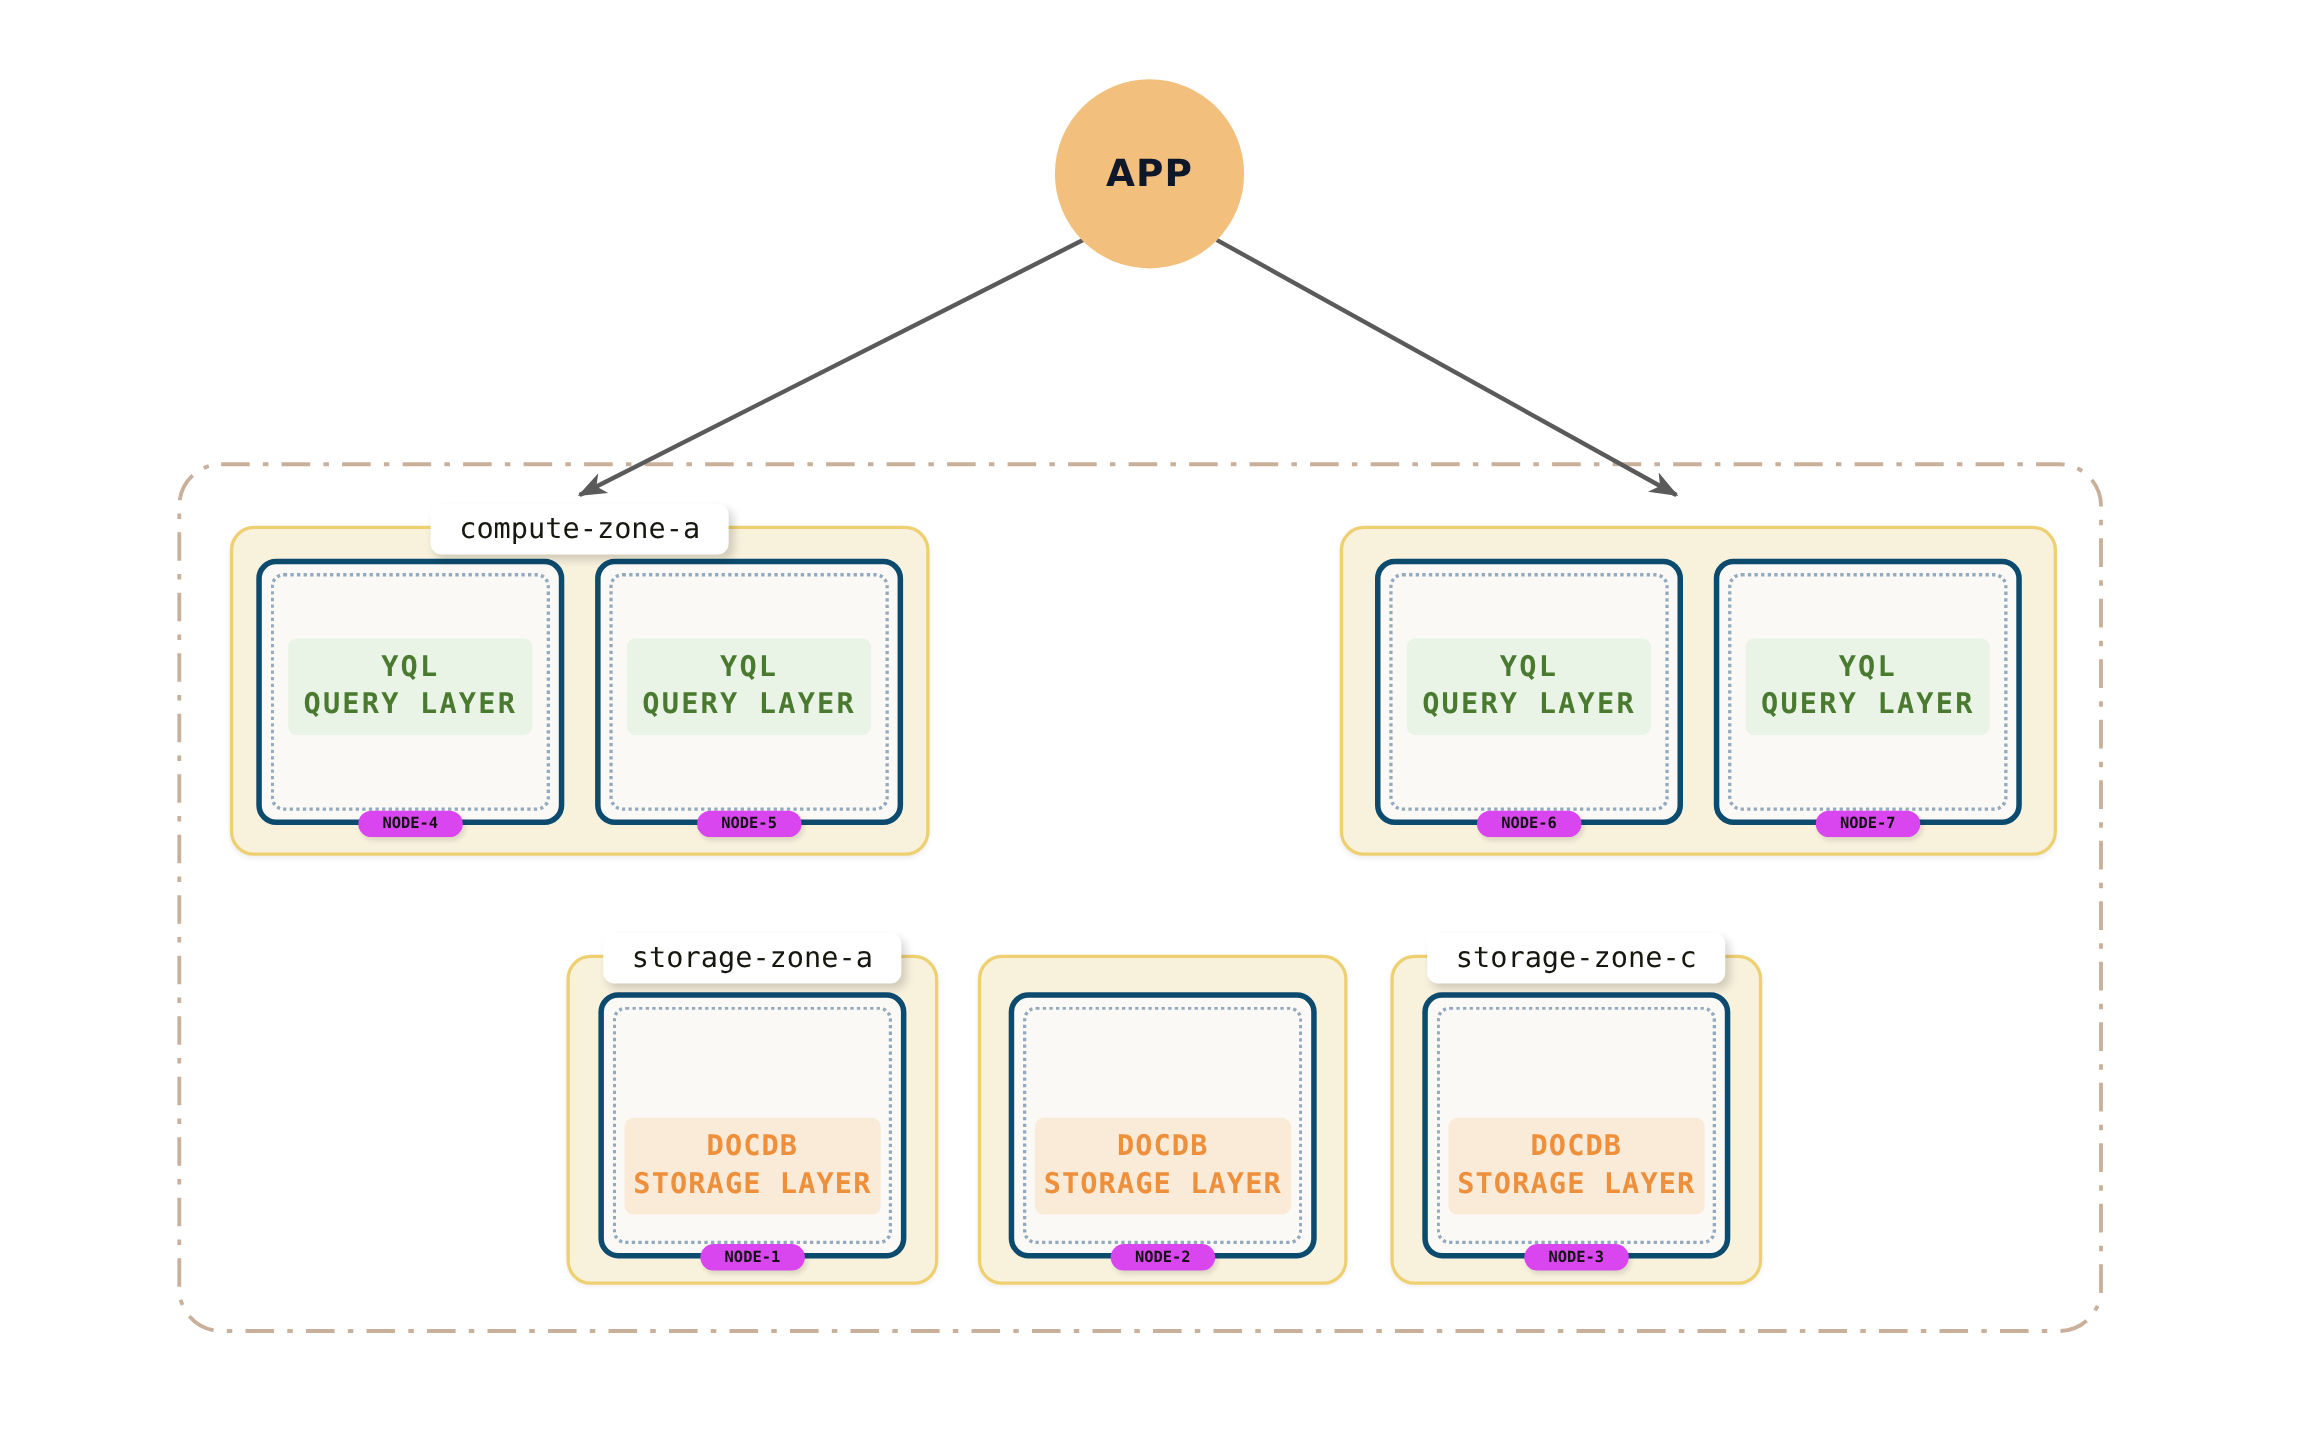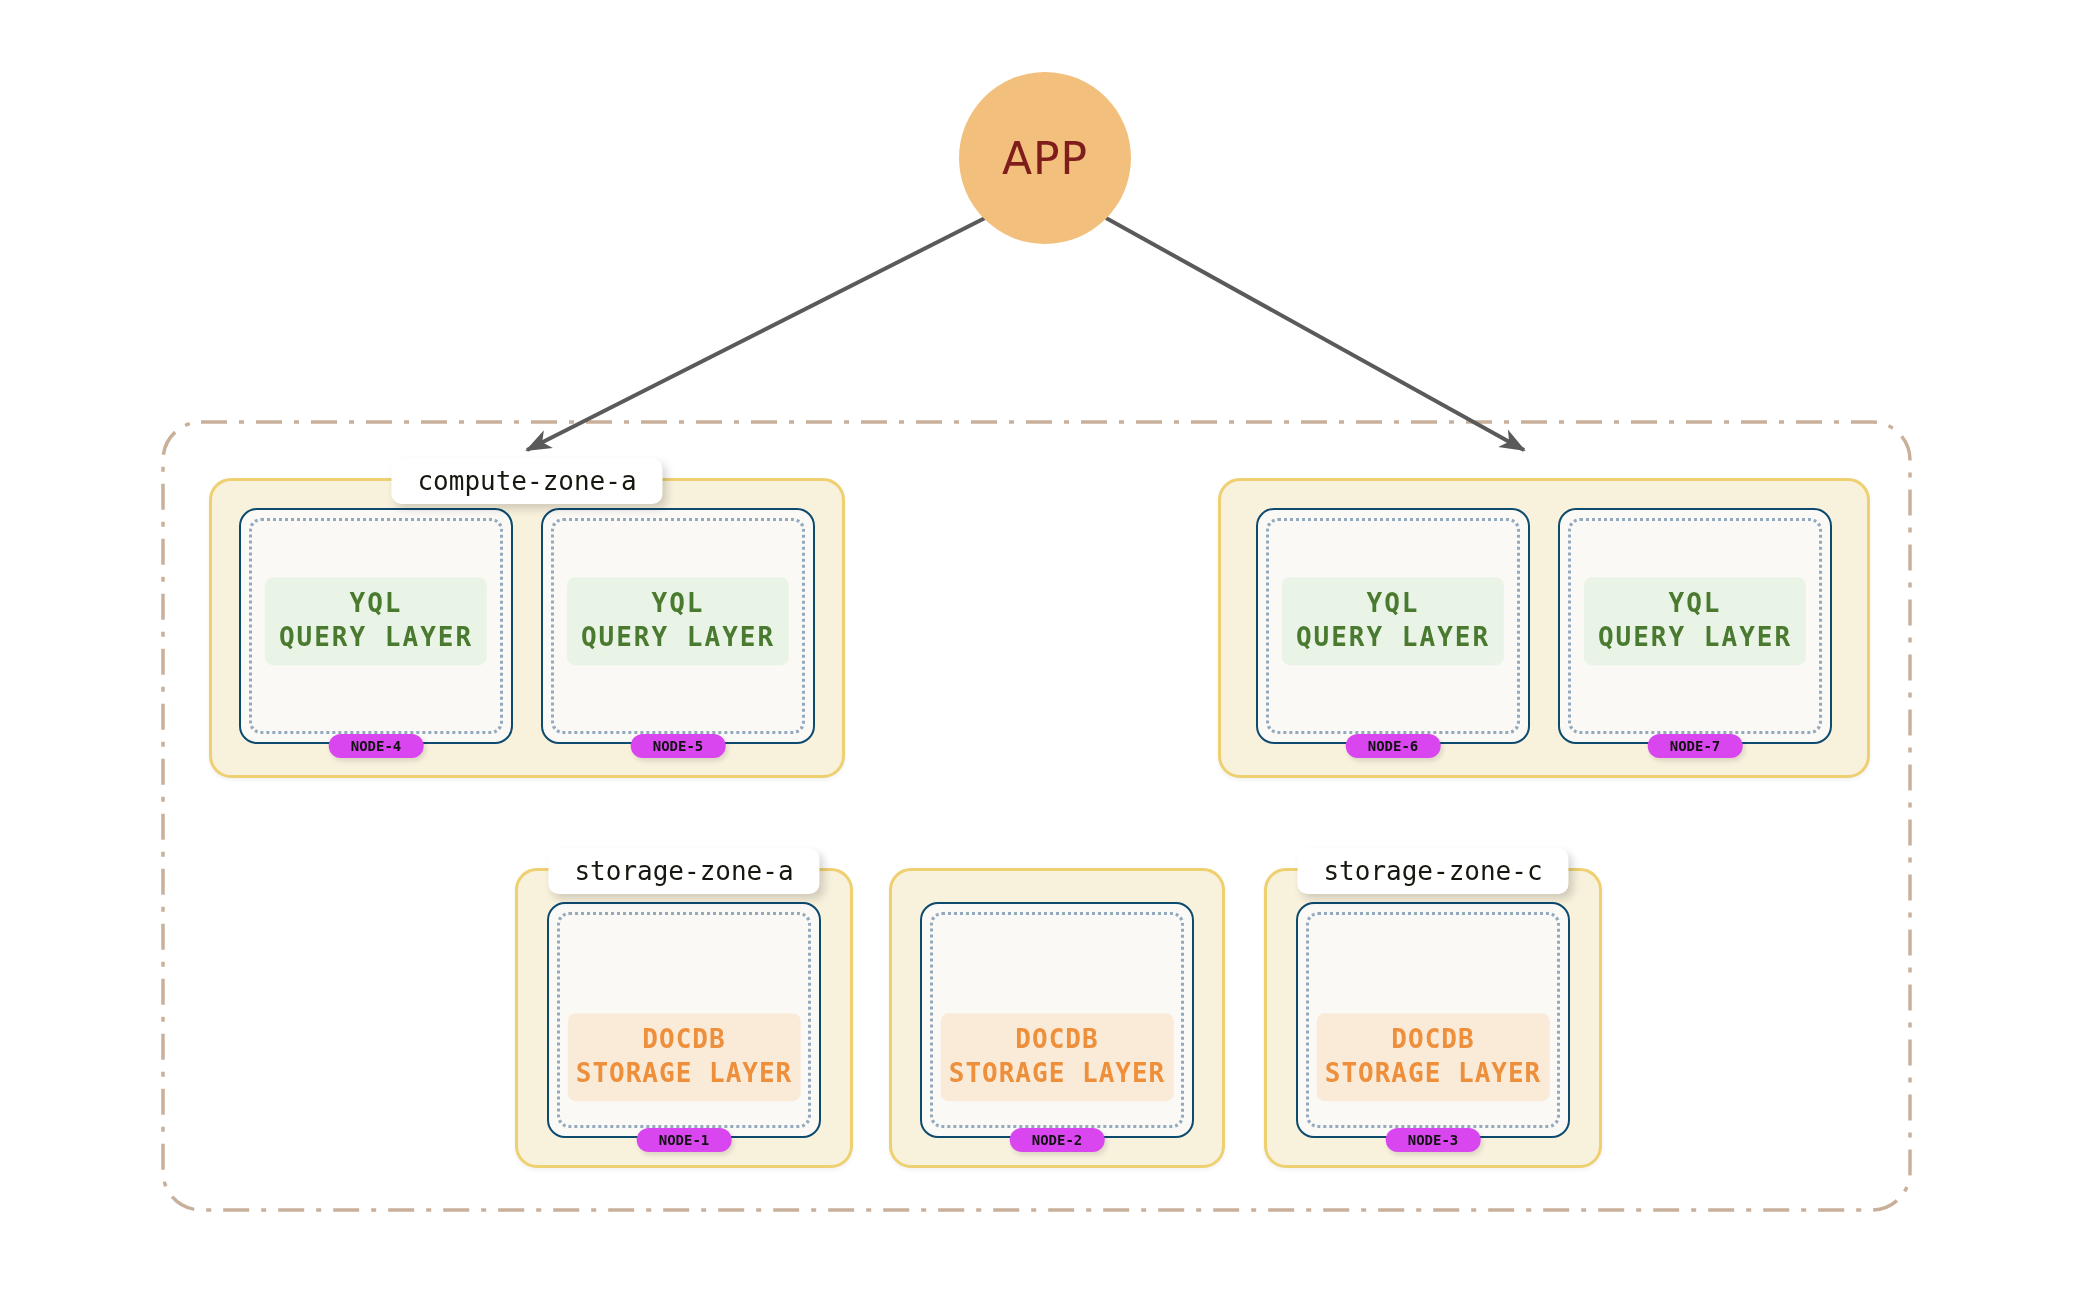--- a/index.html
+++ b/index.html
@@ -27,24 +27,24 @@
     width: 172px; height: 172px;
     border-radius: 50%;
     background: #F2C07C;
     display: flex;
     align-items: center;
     justify-content: center;
     z-index: 4;
   }
   .app-circle span {
     font-family: "DejaVu Sans", "Liberation Sans", sans-serif;
-    font-weight: 400;
-    font-size: 44px;
+    font-weight: 700;
+    font-size: 34px;
     letter-spacing: 1px;
-    color: #7f1d1d;
+    color: #0f172a;
   }
 
   
   .zone {
     position: absolute;
     background: #F8F1DC;
     border: 3px solid #EFD071;
     border-radius: 22px;
     box-shadow: 0 2px 4px rgba(0,0,0,0.06);
     z-index: 2;
@@ -76,21 +76,21 @@
   #zone-compute-b { left: 1218px; top: 478px; width: 646px; height: 294px; }
   #zone-storage-a { left: 515px;  top: 868px; width: 332px; height: 294px; }
   #zone-storage-b { left: 889px;  top: 868px; width: 330px; height: 294px; }
   #zone-storage-c { left: 1264px; top: 868px; width: 332px; height: 294px; }
 
   
   .node {
     position: relative;
     width: 270px; height: 232px;
     background: #FAF9F5;
-    border: 2px solid #0c4a6e;
+    border: 5px solid #0c4a6e;
     border-radius: 18px;
     flex: 0 0 auto;
   }
   .node-dots {
     position: absolute;
     inset: 8px;
     border: 3px dotted #93A9BE;
     border-radius: 12px;
   }
   .layer-label {

